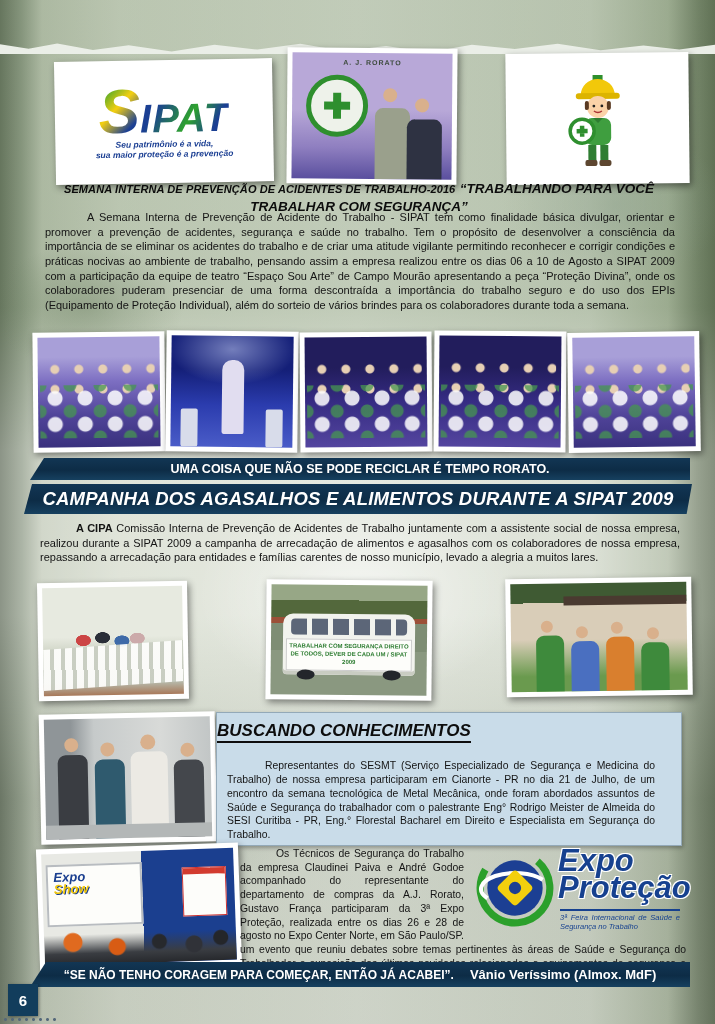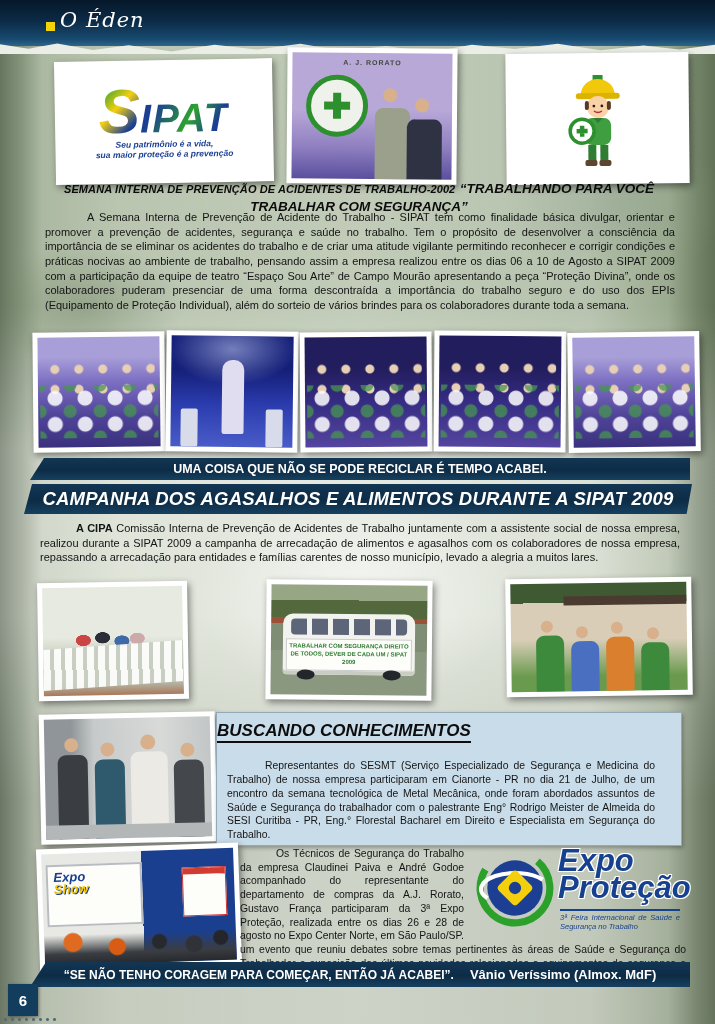--- a/index.html
+++ b/index.html
@@ -134,24 +134,20 @@
     display:flex;align-items:center;justify-content:center;font-weight:bold;font-size:15px;box-shadow:1px 1px 3px rgba(0,0,0,.4);}
   #dots{position:absolute;left:2px;top:1016px;width:56px;height:8px;
     background:radial-gradient(circle,#54687a 1.2px,transparent 1.7px);background-size:7px 7px;}
 </style>
 </head>
 <body>
 
 <div id="page">
   <div id="bg"></div>
 
-  <div id="header">
-    <span id="brand-bullet"></span>
-    <span id="brand">O Éden</span>
-  </div>
   <div id="torn"></div>
 
   <div class="photo" id="sipat-card">
     <div class="ph">
       <div id="sipat-word"><span id="sipat-s">S</span><span id="sipat-rest">IPAT</span></div>
       <div class="sipat-tag">Seu patrimônio é a vida,</div>
       <div class="sipat-tag">sua maior proteção é a prevenção</div>
     </div>
   </div>
 
@@ -186,21 +182,21 @@
         <path d="M23.5 66 h11 M29 60.5 v11" stroke="#2e8f2e" stroke-width="4.5"></path>
         <rect x="35" y="80" width="8" height="16" fill="#2f7d32"></rect>
         <rect x="47" y="80" width="8" height="16" fill="#2f7d32"></rect>
         <rect x="32" y="95" width="12" height="6" rx="2" fill="#5d4630"></rect>
         <rect x="46" y="95" width="12" height="6" rx="2" fill="#5d4630"></rect>
       </svg>
     </div>
   </div>
 
   <div class="title" style="left:45px;top:179px;width:628px;">
-    <span class="t-small">SEMANA INTERNA DE PREVENÇÃO DE ACIDENTES DE TRABALHO-2002</span>
+    <span class="t-small">SEMANA INTERNA DE PREVENÇÃO DE ACIDENTES DE TRABALHO-2016</span>
     <span class="t-big">“TRABALHANDO PARA VOCÊ TRABALHAR COM SEGURANÇA”</span>
   </div>
   <p class="para" style="left:45px;top:210px;width:630px;text-indent:42px;margin:0;">A Semana Interna de Prevenção de Acidente do Trabalho - SIPAT tem como finalidade básica divulgar, orientar e promover a prevenção de acidentes, segurança e saúde no trabalho. Tem o propósito de desenvolver a consciência da importância de se eliminar os acidentes do trabalho e de criar uma atitude vigilante permitindo reconhecer e corrigir condições e práticas nocivas ao ambiente de trabalho, pensando assim a empresa realizou entre os dias 06 a 10 de Agosto a SIPAT 2009 com a participação da equipe de teatro “Espaço Sou Arte” de Campo Mourão apresentando a peça “Proteção Divina”, onde os colaboradores puderam presenciar de uma forma descontraída a importância do trabalho seguro e do uso dos EPIs (Equipamento de Proteção Individual), além do sorteio de vários brindes para os colaboradores durante toda a semana.</p>
 
   <div class="photo" style="left:33px;top:332px;width:122px;height:110px;transform:rotate(-.6deg);">
       <div class="ph crowd"></div>
     </div>
   <div class="photo" style="left:166px;top:331px;width:122px;height:111px;transform:rotate(.7deg);">
     <div class="ph theater">
       <div class="th-pillar" style="left:8%;"></div>
@@ -212,21 +208,21 @@
       <div class="ph crowd dark"></div>
     </div>
   <div class="photo" style="left:434px;top:331px;width:122px;height:111px;transform:rotate(.5deg);">
       <div class="ph crowd dark"></div>
     </div>
   <div class="photo" style="left:568px;top:332px;width:122px;height:110px;transform:rotate(-.8deg);">
       <div class="ph crowd"></div>
     </div>
 
   <div class="banner" id="banner-recycle">
-      <span>UMA COISA QUE NÃO SE PODE RECICLAR É TEMPO ACABEI.</span>
+      <span>UMA COISA QUE NÃO SE PODE RECICLAR É TEMPO RORATO.</span>
     </div>
   <div class="banner" id="banner-campaign">
       <span>CAMPANHA DOS AGASALHOS E ALIMENTOS DURANTE A SIPAT 2009</span>
     </div>
 
   <p class="para" style="left:40px;top:521px;width:640px;margin:0;"><span style="display:inline-block;width:36px;"></span><b>A CIPA</b><span> Comissão Interna de Prevenção de Acidentes de Trabalho juntamente com a assistente social de nossa empresa, realizou durante a SIPAT 2009 a campanha de arrecadação de alimentos e agasalhos com os colaboradores de nossa empresa, repassando a arrecadação para entidades e famílias carentes de nosso município, levado a alegria a muitos lares.</span></p>
 
   <div class="photo" id="ph-room" style="left:38px;top:582px;width:140px;height:108px;transform:rotate(-1deg);">
     <div class="ph">
         <div class="pile"></div>

